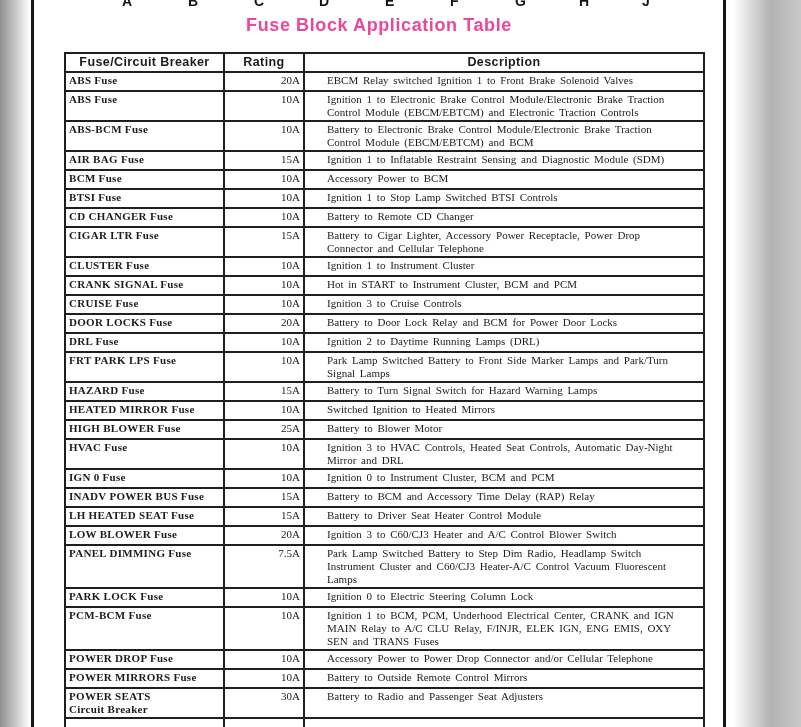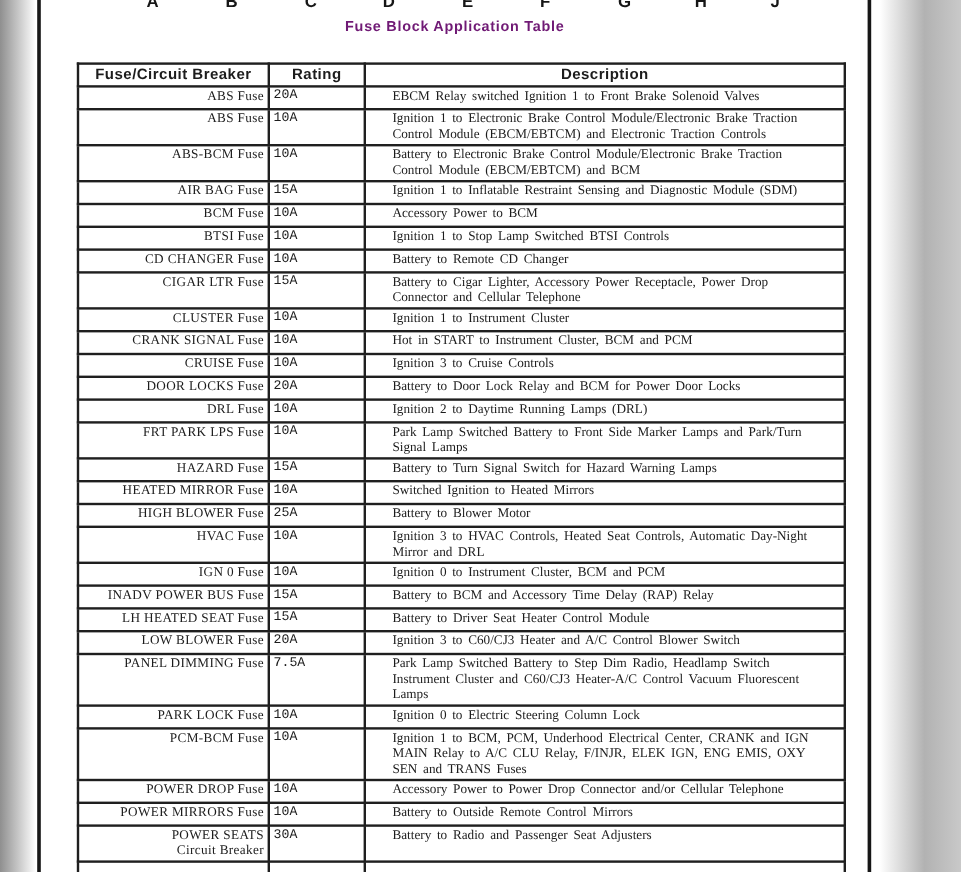--- a/index.html
+++ b/index.html
@@ -26,22 +26,22 @@
   
   .letters { position: absolute; left: 0; top: 0; width: 801px; height: 9px; overflow: hidden; }
   .letters span {
     position: absolute; top: -7px;
     font-weight: bold; font-size: 14px; color: #161616;
     font-family: "Liberation Sans", sans-serif;
   }
 
   .title {
     position: absolute; top: 15px; left: 34px; width: 690px;
-    text-align: center; font-weight: bold; font-size: 12px;
-    letter-spacing: 0.6px; color: #701a75;
+    text-align: center; font-weight: bold; font-size: 18px;
+    letter-spacing: 0.6px; color: #ec4899;
   }
 
   table.fuse {
     position: absolute; left: 64px; top: 52px; width: 639px;
     border-collapse: collapse; table-layout: fixed;
   }
   .fuse th, .fuse td {
     border: 2px solid #1f1f1f;
     vertical-align: top;
     color: #1c1c1c;
@@ -51,22 +51,22 @@
     font-family: "Liberation Sans", sans-serif;
     font-weight: bold; font-size: 12.5px; line-height: 14px;
     letter-spacing: 0.4px;
     padding: 1px 2px; height: 15px; text-align: center; margin-top: 12px;
   }
   .fuse td {
     font-family: "Liberation Serif", serif;
     font-size: 11px; line-height: 13px;
     padding: 1px 3px; height: 15px;
   }
-  td.name    { text-align: right; white-space: pre-line; letter-spacing: 0.3px; }
-  td.rating  { text-align: left; font-family: Liberation Mono, monospace; }
+  td.name    { text-align: left; white-space: pre-line; letter-spacing: 0.3px; font-weight: bold; }
+  td.rating  { text-align: right; }
   td.description {
     text-align: left; padding-left: 22px; padding-right: 4px;
     word-spacing: 2px; white-space: pre-line;
   }
   tr.partial-row td { height: 14px; }
 </style>
 </head>
 <body>
 
 <div class="edge-left"></div>

